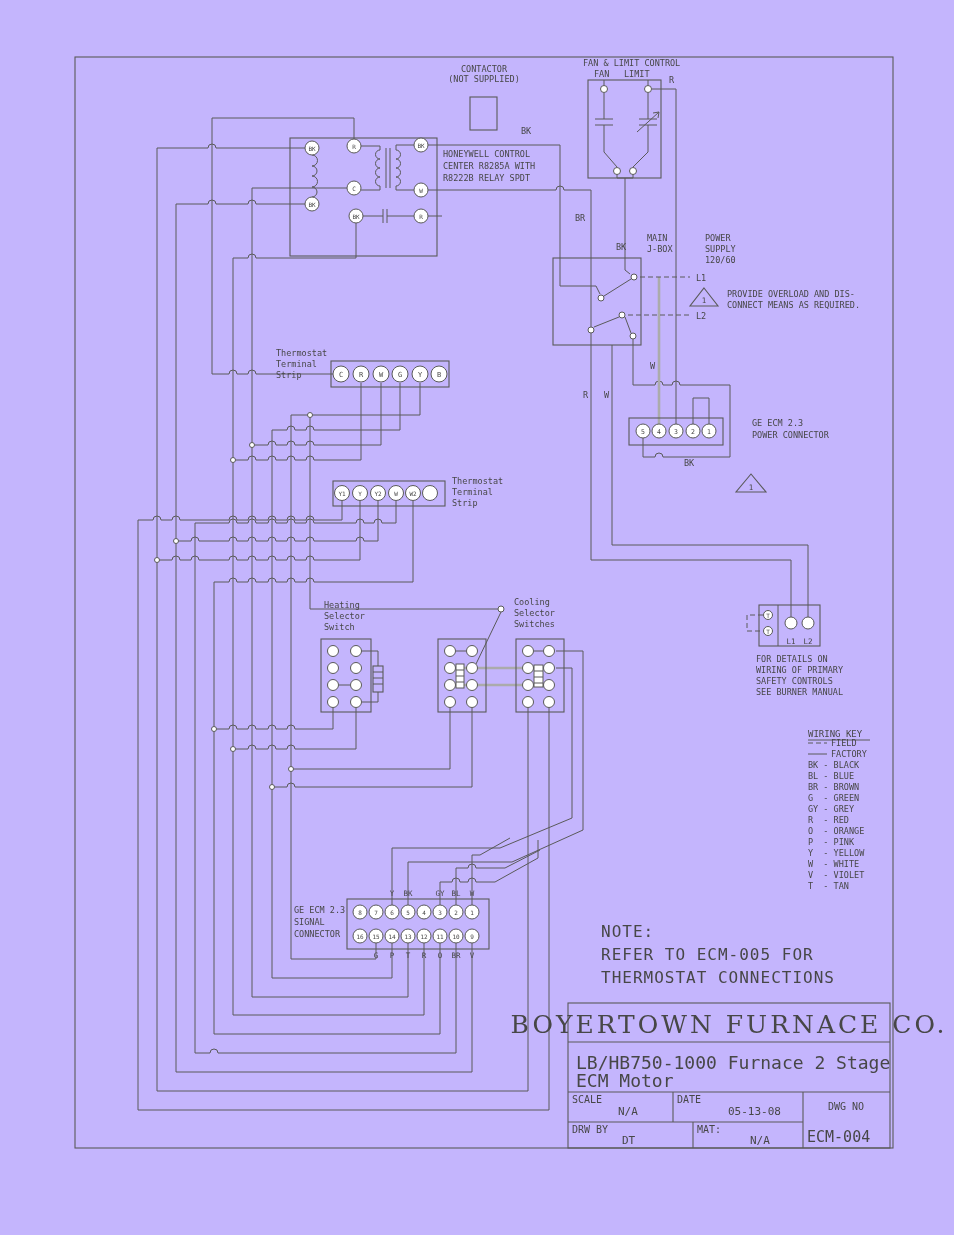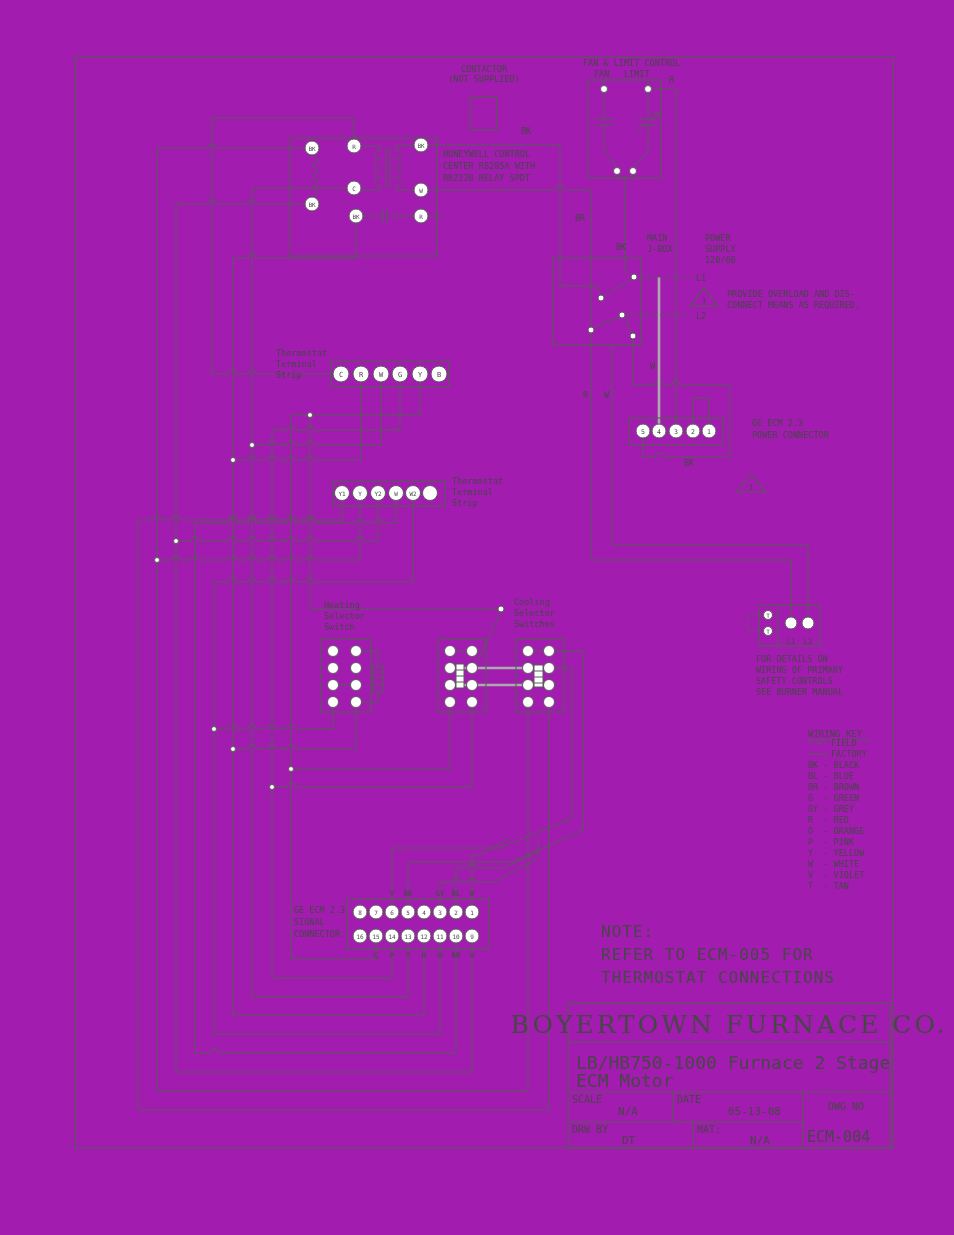--- a/index.html
+++ b/index.html
@@ -1,16 +1,16 @@
 <!DOCTYPE html>
 <html><head>
 <meta charset="utf-8">
 <style>
   html,body{margin:0;padding:0;background:#e8e8e8;}
-  .page{width:954px;height:1235px;background:#a21caf;position:relative;margin:0 auto;
+  .page{width:954px;height:1235px;background:#c4b5fd;position:relative;margin:0 auto;
         font-family:"DejaVu Sans Mono", monospace;}
   svg{position:absolute;left:0;top:0;}
   svg text{white-space:pre;fill:#474747;font-family:"DejaVu Sans Mono", monospace;}
   .w{stroke:#5a5a5a;stroke-width:1;fill:none;}
   .wg{stroke:#ababab;stroke-width:2.6;fill:none;}
   .bx{stroke:#5a5a5a;stroke-width:1.1;fill:none;}
   .term{stroke:#5a5a5a;stroke-width:1;fill:#ffffff;}
   .dash{stroke:#5a5a5a;stroke-width:1;fill:none;stroke-dasharray:5 3;}
   .dot{stroke:#5a5a5a;stroke-width:1;fill:#ffffff;}
   .t6{font-size:6px;} .t65{font-size:6.5px;} .t7{font-size:7px;} .t75{font-size:7.5px;}

